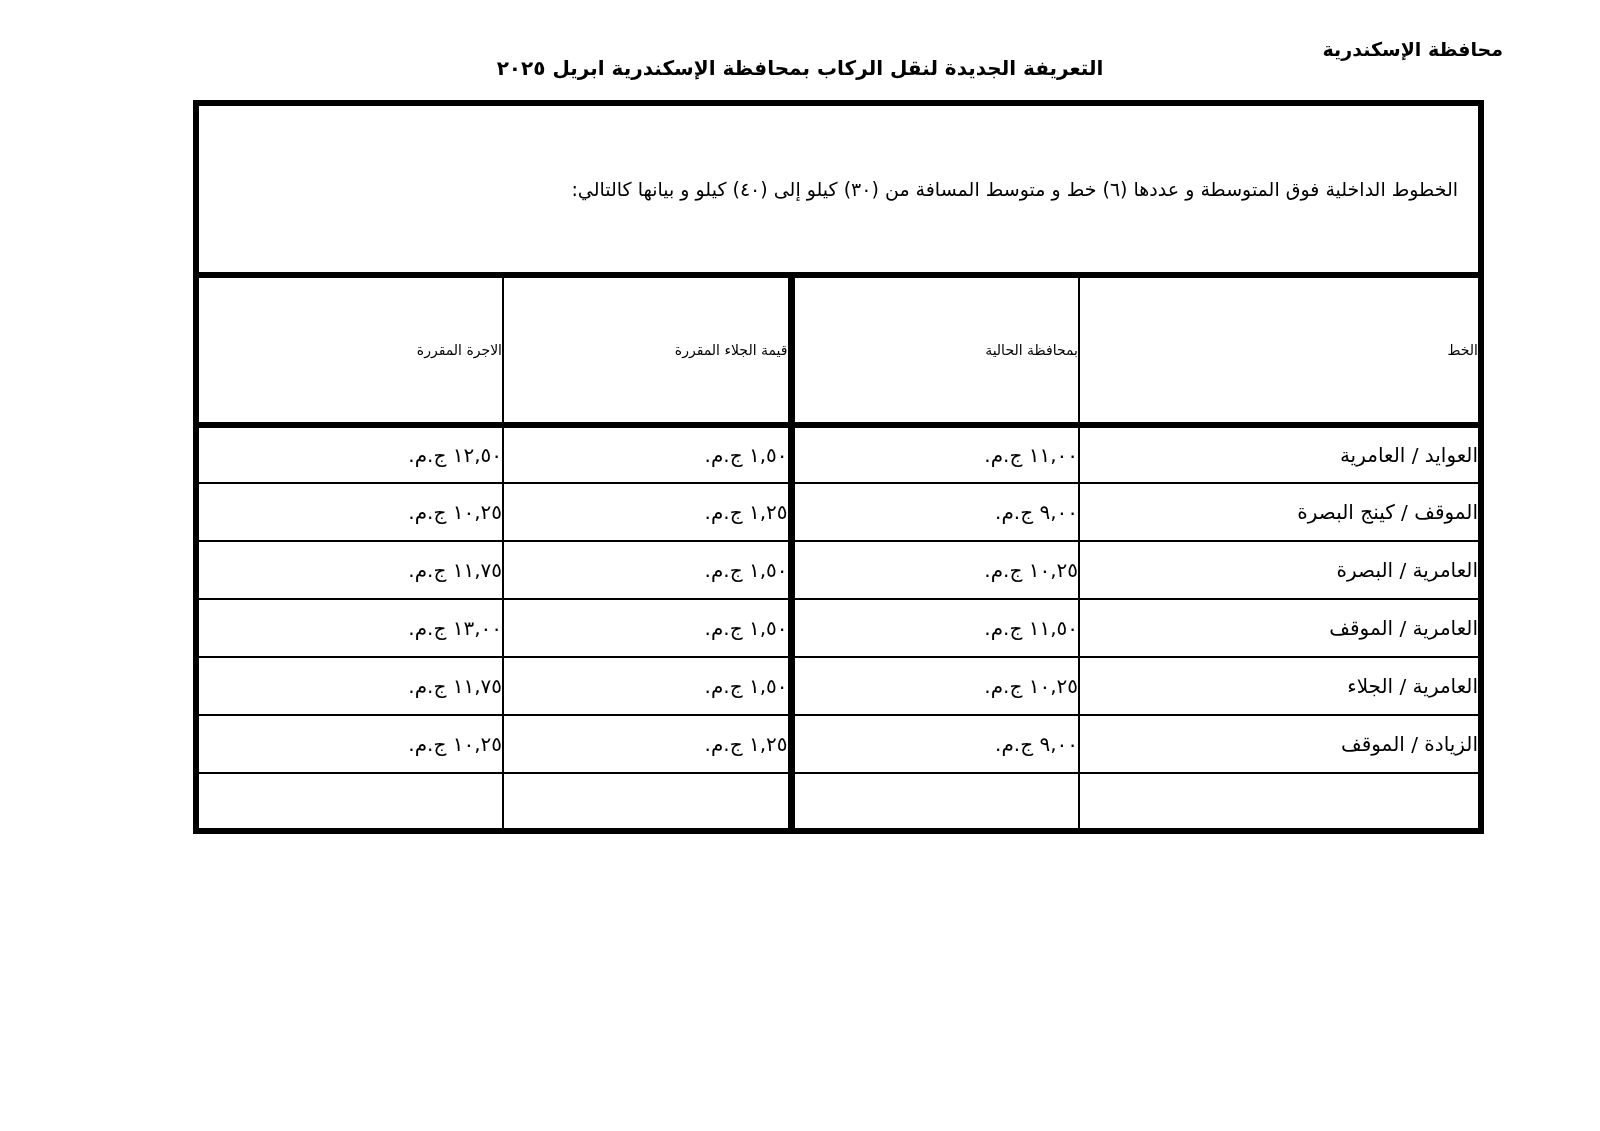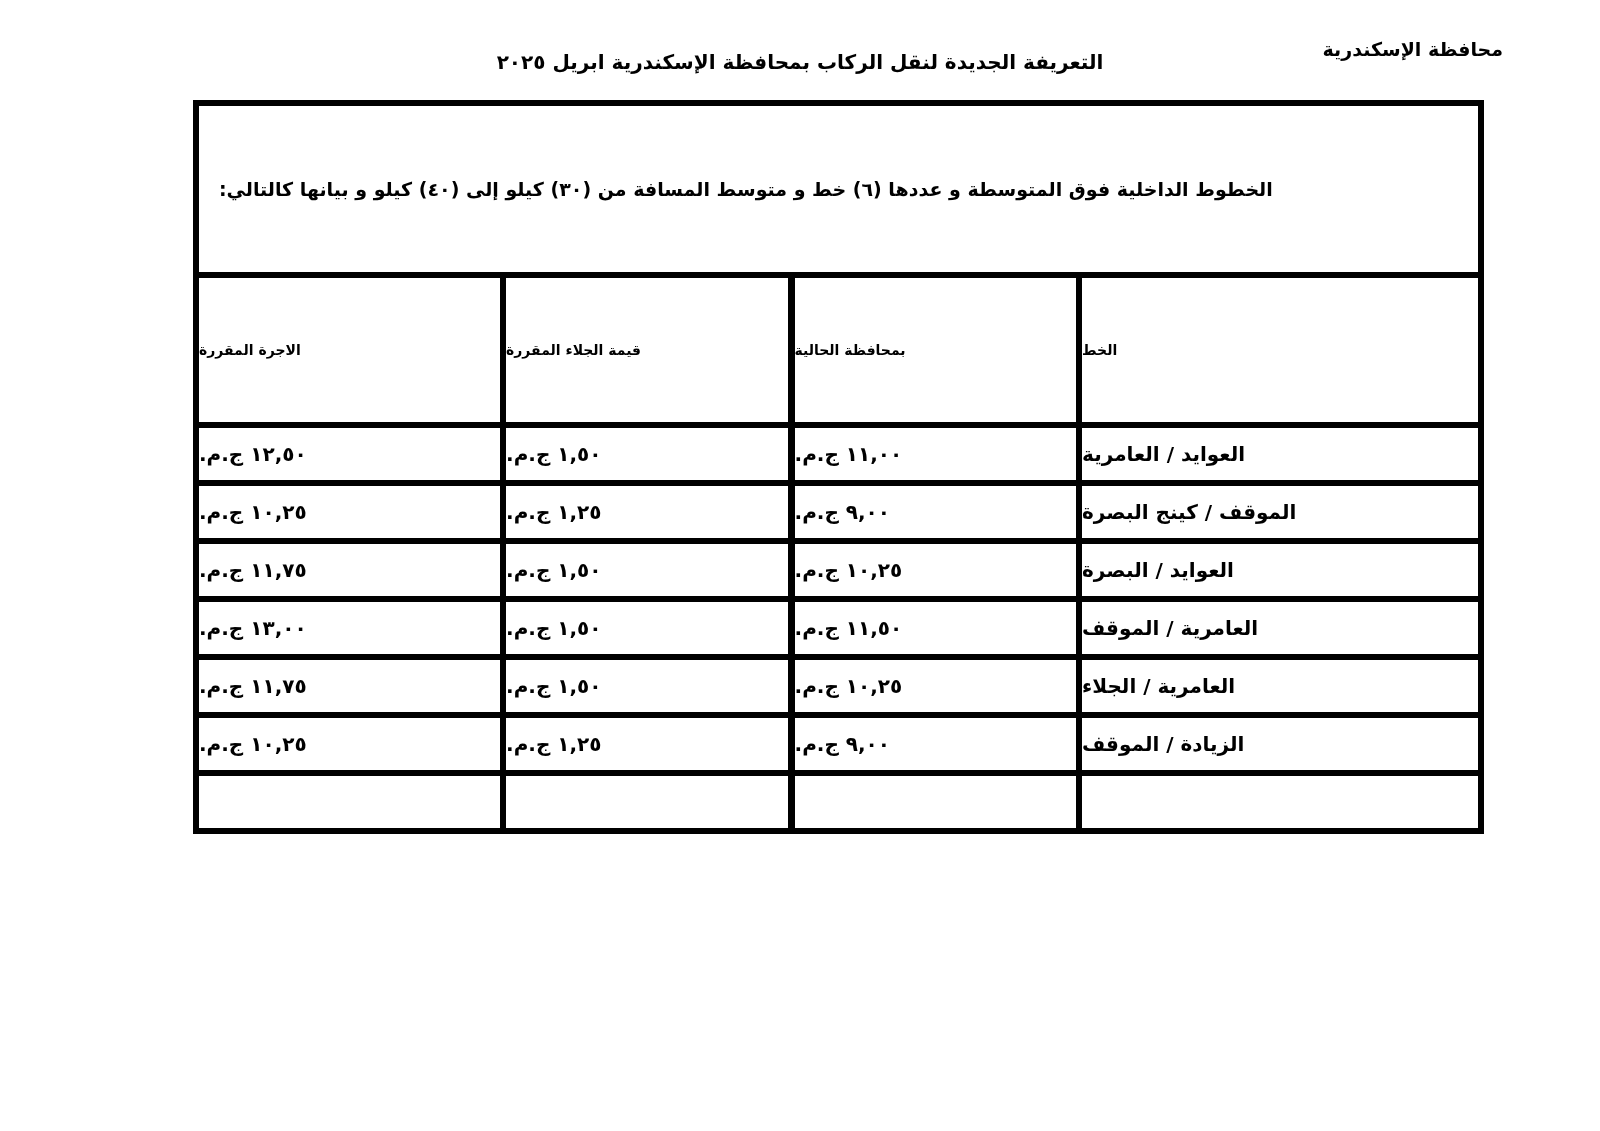--- a/index.html
+++ b/index.html
@@ -14,43 +14,43 @@
   
   .org-name {
     position: absolute;
     top: 38px; right: 97px;
     font-size: 19px; font-weight: bold;
     direction: rtl;
     white-space: nowrap;
   }
   .doc-title {
     position: absolute;
-    top: 50px; left: 0;
+    top: 56px; left: 0;
     width: 100%;
     text-align: center;
     font-size: 20px; font-weight: bold;
     direction: rtl;
     white-space: nowrap;
   }
 
   
   table.tariff {
     position: absolute;
     left: 193px; top: 100px;
     width: 1285px;
     border-collapse: collapse;
     table-layout: fixed;
     direction: rtl;
     border: 6px solid #000;
   }
   table.tariff th, table.tariff td {
-    border: 6px solid #000000;
-    text-align: left;
+    border: 2px solid #000000;
+    text-align: right;
     vertical-align: middle;
-    font-weight: bold;
+    font-weight: normal;
     background: #ffffff;
     overflow: hidden;
   }
   tr.title-row td {
     height: 172px;
     font-size: 19px;
     border-bottom-width: 6px;
     padding: 0 20px;
   }
   tr.header-row th {
@@ -98,21 +98,21 @@
       <td class="c3">١,٥٠ ج.م.</td>
       <td class="c4">١٢,٥٠ ج.م.</td>
     </tr>
     <tr class="data-row">
       <td class="c1">الموقف / كينج البصرة</td>
       <td class="c2">٩,٠٠ ج.م.</td>
       <td class="c3">١,٢٥ ج.م.</td>
       <td class="c4">١٠,٢٥ ج.م.</td>
     </tr>
     <tr class="data-row">
-      <td class="c1">العوايد / البصرة</td>
+      <td class="c1">العامرية / البصرة</td>
       <td class="c2">١٠,٢٥ ج.م.</td>
       <td class="c3">١,٥٠ ج.م.</td>
       <td class="c4">١١,٧٥ ج.م.</td>
     </tr>
     <tr class="data-row">
       <td class="c1">العامرية / الموقف</td>
       <td class="c2">١١,٥٠ ج.م.</td>
       <td class="c3">١,٥٠ ج.م.</td>
       <td class="c4">١٣,٠٠ ج.م.</td>
     </tr>

